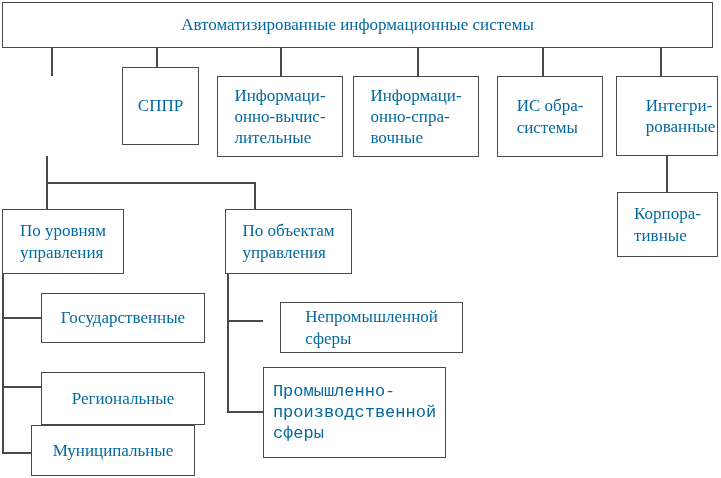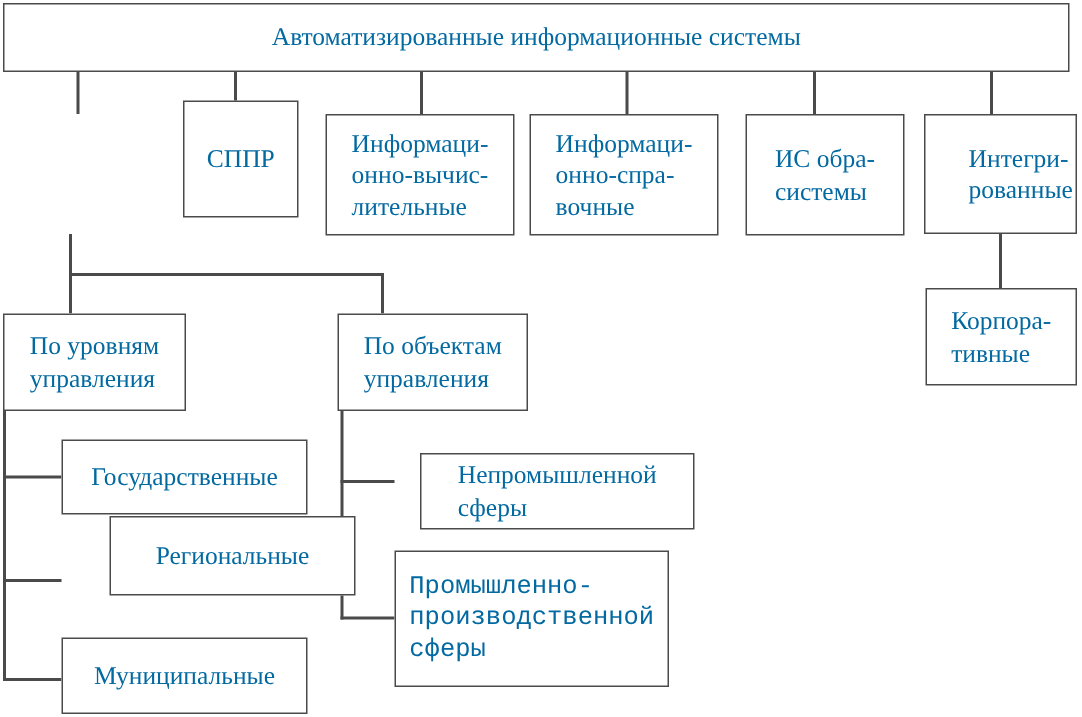--- a/index.html
+++ b/index.html
@@ -42,22 +42,22 @@
   #box-eis    { left: 2px;   top: 76px;  width: 104px; height: 80px; }
   #box-sppr   { left: 122px; top: 67px;  width: 77px;  height: 78px; }
   #box-ivc    { left: 217px; top: 76px;  width: 126px; height: 81px; }
   #box-isp    { left: 353px; top: 76px;  width: 126px; height: 81px; }
   #box-iso    { left: 497px; top: 76px;  width: 106px; height: 81px; }
   #box-int    { left: 616px; top: 76px;  width: 102px; height: 80px; padding-left: 27px; }
   #box-corp   { left: 617px; top: 192px; width: 101px; height: 65px; }
   #box-lvl    { left: 2px;   top: 209px; width: 122px; height: 65px; font-family: Liberation Serif, serif; }
   #box-obj    { left: 225px; top: 209px; width: 127px; height: 65px; }
   #box-gov    { left: 41px;  top: 293px; width: 164px; height: 50px; }
-  #box-reg    { left: 41px;  top: 344px; width: 164px; height: 53px; margin-left: 32px; }
-  #box-mun    { left: 41px;  top: 425px; width: 164px; height: 51px; }
+  #box-reg    { left: 41px;  top: 372px; width: 164px; height: 53px; }
+  #box-mun    { left: 31px;  top: 425px; width: 164px; height: 51px; }
   #box-non    { left: 263px; top: 302px; width: 183px; height: 51px; margin-left: 17px; }
   #box-ind    { left: 263px; top: 367px; width: 183px; height: 91px; font-family: Liberation Mono, monospace; }
 
   
   #c-root-1   { left: 51px;  top: 48px;  height: 28px; }
   #c-root-2   { left: 156px; top: 48px;  height: 28px; }
   #c-root-3   { left: 280px; top: 48px;  height: 28px; }
   #c-root-4   { left: 417px; top: 48px;  height: 28px; }
   #c-root-5   { left: 542px; top: 48px;  height: 28px; }
   #c-root-6   { left: 660px; top: 48px;  height: 28px; }

